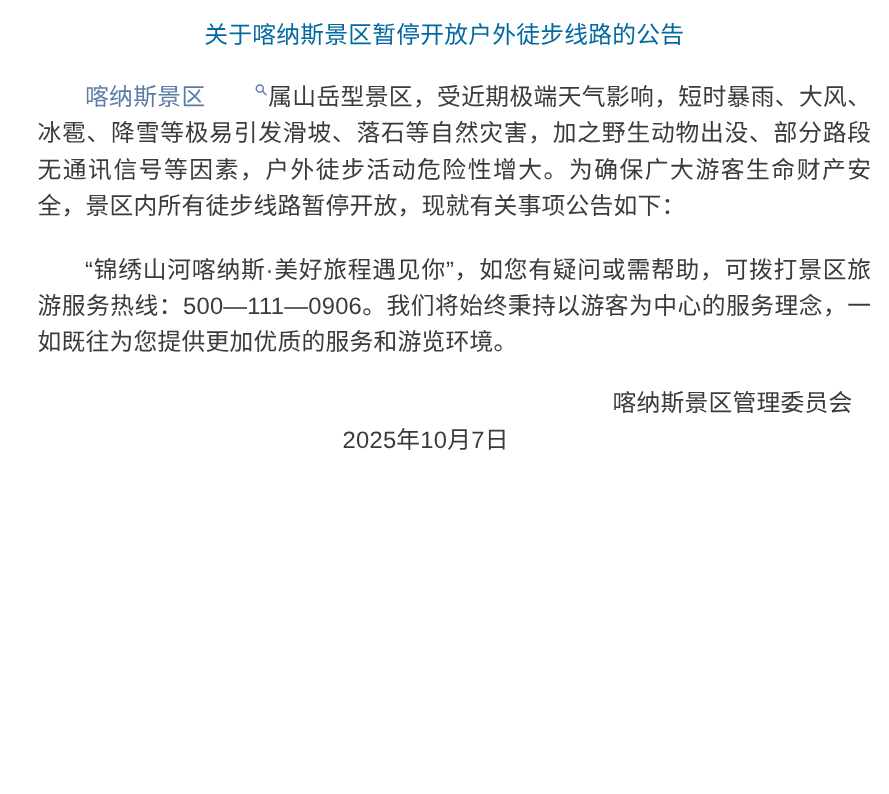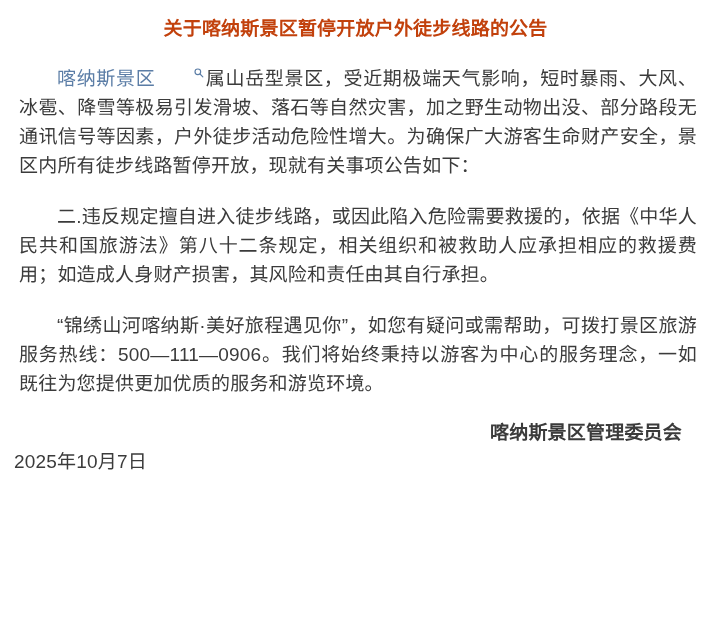--- a/index.html
+++ b/index.html
@@ -18,29 +18,29 @@
     font-family: "Liberation Sans", "DejaVu Sans", sans-serif;
     font-size: 19px;
     line-height: 29px;
     color: #3b3b3b;
     letter-spacing: 0.2px;
   }
   .doc-title {
     margin: 4px 0 0 0;
     font-size: 19px;
     line-height: 26px;
-    font-weight: bold;
+    font-weight: normal;
     text-align: center;
-    color: #c2410c;
+    color: #0369a1;
   }
   .salutation {
     margin: 21px 0 0 0;
   }
   .para {
-    margin: 22px 0 0 5px;
+    margin: 22px 0 0 16px;
     text-indent: 2em;
     text-align: justify;
   }
   .entity-link {
     color: #5b7da6;
     cursor: pointer;
     text-decoration: none;
   }
   .search-sup {
     display: inline-block;
@@ -50,42 +50,40 @@
     margin-right: 1px;
   }
   .search-sup svg {
     display: inline-block;
     width: 10px;
     height: 10px;
   }
   .sig-line {
     margin: 20px 15px 0 0;
     text-align: right;
-    font-weight: bold;
   }
   .date-line {
     margin: 0 30px 0 0;
-    text-align: left;
+    text-align: center;
   }
 </style>
 </head>
 <body>
 
 <div class="page">
 
   <h1 class="doc-title">关于喀纳斯景区暂停开放户外徒步线路的公告</h1>
 
 
   <p class="para"><a class="entity-link"><span>喀纳斯景区</span><span class="search-sup"><svg viewBox="0 0 12 12" aria-hidden="true">
             <circle cx="4.6" cy="4.6" r="3.4" fill="none" stroke="#5b7da6" stroke-width="1.4"></circle>
             <line x1="7.2" y1="7.2" x2="10.6" y2="10.6" stroke="#5b7da6" stroke-width="1.4" stroke-linecap="round"></line>
           </svg></span></a><span>属山岳型景区，受近期极端天气影响，短时暴雨、大风、冰雹、降雪等极易引发滑坡、落石等自然灾害，加之野生动物出没、部分路段无通讯信号等因素，户外徒步活动危险性增大。为确保广大游客生命财产安全，景区内所有徒步线路暂停开放，现就有关事项公告如下：</span></p>
 
 
-  <p class="para">二.违反规定擅自进入徒步线路，或因此陷入危险需要救援的，依据《中华人民共和国旅游法》第八十二条规定，相关组织和被救助人应承担相应的救援费用；如造成人身财产损害，其风险和责任由其自行承担。</p>
 
   <p class="para">“锦绣山河喀纳斯·美好旅程遇见你”，如您有疑问或需帮助，可拨打景区旅游服务热线：500—111—0906。我们将始终秉持以游客为中心的服务理念，一如既往为您提供更加优质的服务和游览环境。</p>
 
   <div class="sig-line">喀纳斯景区管理委员会</div>
 
   <div class="date-line">2025年10月7日</div>
 
 </div>
 
 </body></html>

